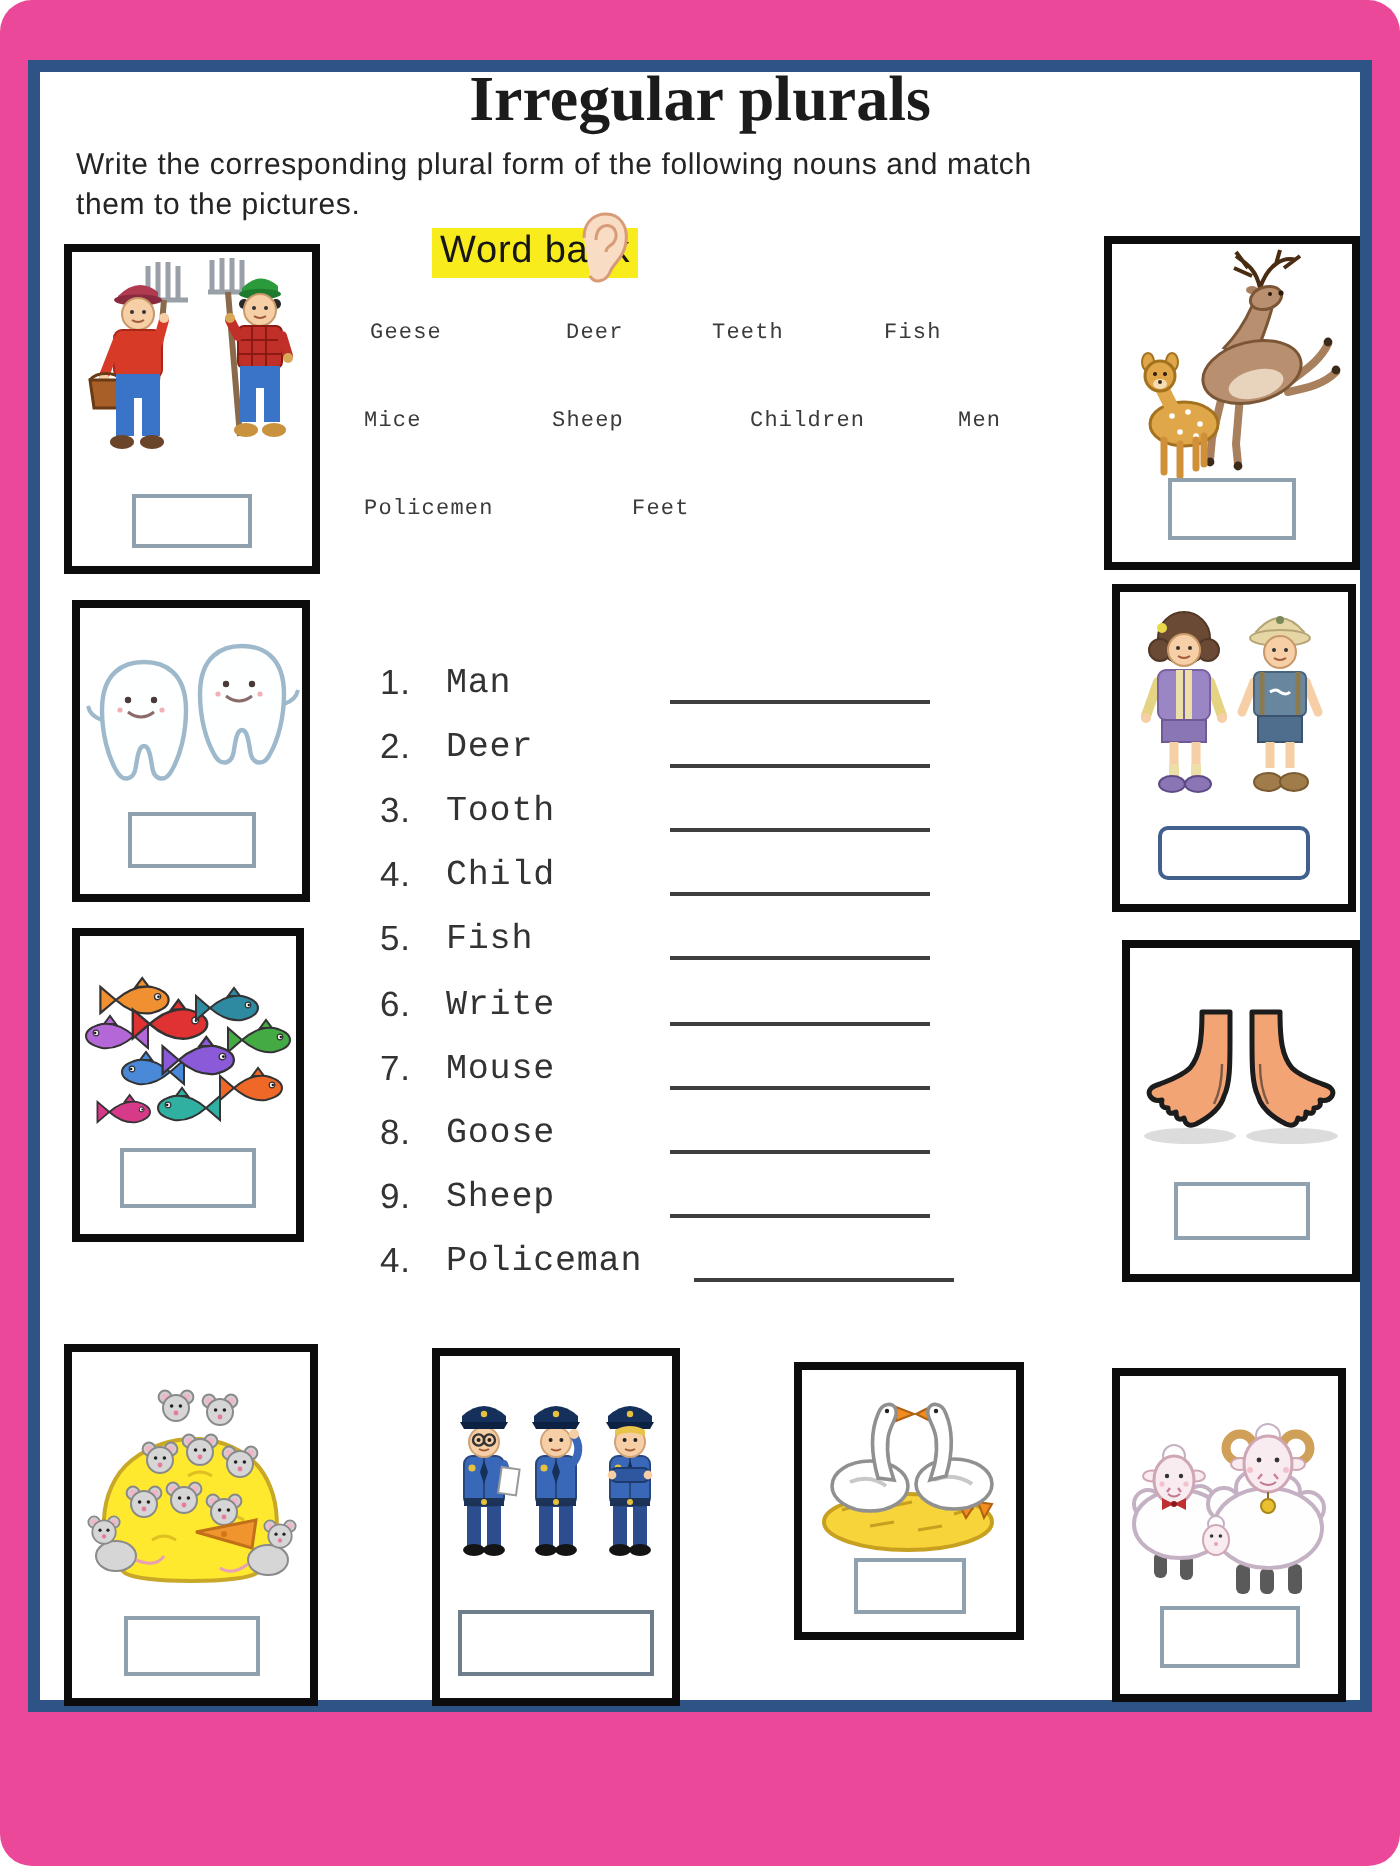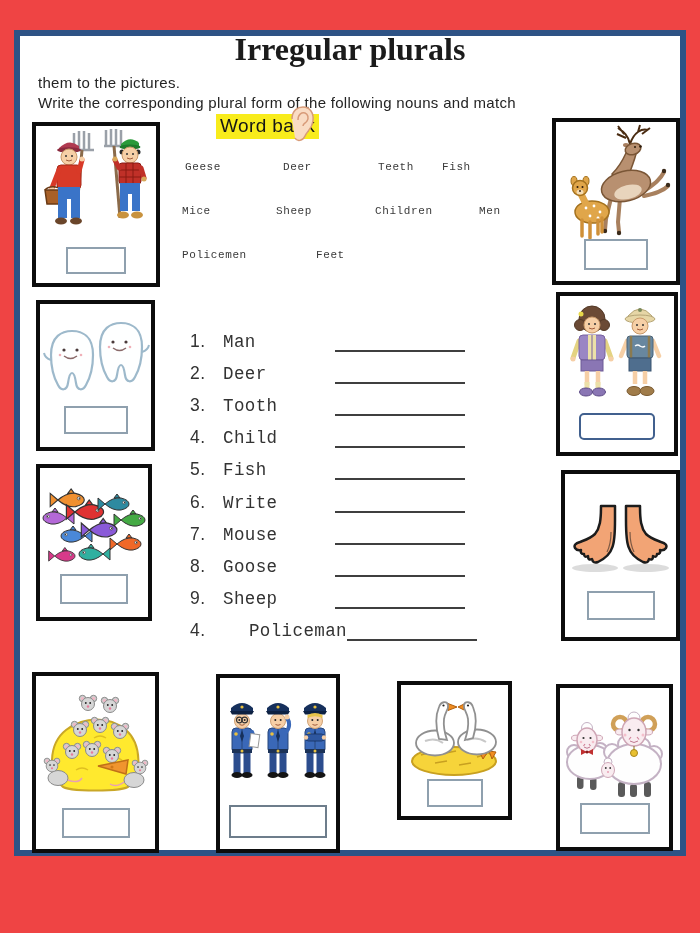--- a/index.html
+++ b/index.html
@@ -1,38 +1,38 @@
 <!DOCTYPE html>
 <html><head>
 <meta charset="utf-8">
 <style>
   html,body{margin:0;padding:0;background:#fff;}
-  .sheet{position:relative;width:700px;height:933px;background:#ef4444;
-         font-family:"Liberation Sans",sans-serif;overflow:hidden;}
+  .sheet{position:relative;width:700px;height:933px;background:#ec4899;
+         font-family:"Liberation Sans",sans-serif;overflow:hidden;border-radius:16px;}
   *{box-sizing:border-box;}
 
   .frame{position:absolute;left:14px;top:30px;width:672px;height:826px;
          border:6px solid #2e5385;background:#fff;}
 
   .title{position:absolute;left:0;right:0;top:31px;text-align:center;
          font-family:"Liberation Serif",serif;font-weight:bold;font-size:32px;color:#1b1b1b;}
   .instr{position:absolute;left:38px;top:73px;width:560px;font-size:15px;
          color:#242424;line-height:1.35;letter-spacing:.3px;}
 
   .wb-label{position:absolute;left:176px;top:114px;font-size:19px;color:#161616;
             background:#f8ec1c;padding:1px 4px 2px 4px;letter-spacing:.4px;margin-left:40px;}
   .ear{position:absolute;left:288px;top:105px;}
 
   .wb-word{position:absolute;font-size:11px;color:#3a3a3a;letter-spacing:.6px;font-family:Liberation Mono, monospace;}
 
   .q-row{position:absolute;left:190px;display:flex;align-items:flex-end;
          font-size:17.5px;color:#333;letter-spacing:.4px;height:24px;}
   .q-num{width:33px;}
   .q-word{width:112px;font-family:Liberation Mono, monospace;}
-  .q-row.last .q-word{width:124px;text-align:right;}
+  .q-row.last .q-word{width:124px;}
   .q-blank{width:130px;height:22px;border-bottom:2px solid #3f3f3f;}
 
   .pic-box{position:absolute;background:#fff;border:4px solid #0c0c0c;}
   .pic-art{position:absolute;left:0;top:2px;width:100%;display:block;}
   .ans{position:absolute;left:50%;transform:translateX(-50%);
        background:#fff;border:2px solid #8fa0ae;outline:none;
        font:inherit;text-align:center;padding:0;}
 
   #box-men{left:32px;top:122px;width:128px;height:165px;}
   #box-teeth{left:36px;top:300px;width:119px;height:151px;}
@@ -57,35 +57,35 @@
   .ans-geese{bottom:9px;width:56px;height:28px;}
 </style>
 </head>
 <body>
 
 <div class="sheet">
   <div class="frame"></div>
 
   <div class="title">Irregular plurals</div>
   <div class="instr">
+    <div>Write the corresponding plural form of the following nouns and match</div>
     <div>them to the pictures.</div>
-    <div>Write the corresponding plural form of the following nouns and match</div>
   </div>
 
   <span class="wb-label">Word bank</span>
   <span class="ear">
     <svg width="28" height="38" viewBox="0 0 28 38">
       <path d="M4,14 C4,5 10,2 15,2 C22,2 26,8 25,16 C24,24 19,26 17,31 C15,36 9,37 7,33" fill="#f9dcc4" stroke="#d89b78" stroke-width="1.5"></path>
       <path d="M10,15 C10,9 14,7 17,8 C20,9 21,13 19,16 C18,18 15,18 15,21" fill="none" stroke="#d89b78" stroke-width="1.5"></path>
     </svg>
   </span>
 
   <span class="wb-word" style="left:185px;top:161px">Geese</span>
   <span class="wb-word" style="left:283px;top:161px">Deer</span>
-  <span class="wb-word" style="left:378px;top:161px">Teeth</span>
+  <span class="wb-word" style="left:356px;top:161px">Teeth</span>
   <span class="wb-word" style="left:442px;top:161px">Fish</span>
   <span class="wb-word" style="left:182px;top:205px">Mice</span>
   <span class="wb-word" style="left:276px;top:205px">Sheep</span>
   <span class="wb-word" style="left:375px;top:205px">Children</span>
   <span class="wb-word" style="left:479px;top:205px">Men</span>
   <span class="wb-word" style="left:182px;top:249px">Policemen</span>
   <span class="wb-word" style="left:316px;top:249px">Feet</span>
 
   <div class="q-row" style="top:328px">
     <span class="q-num">1.</span>

